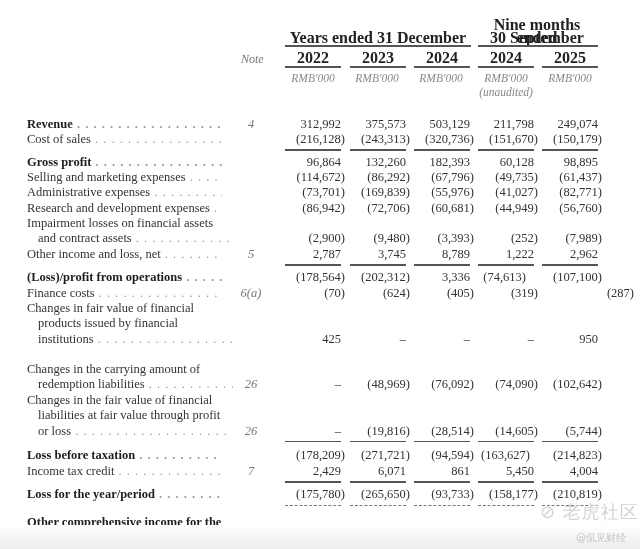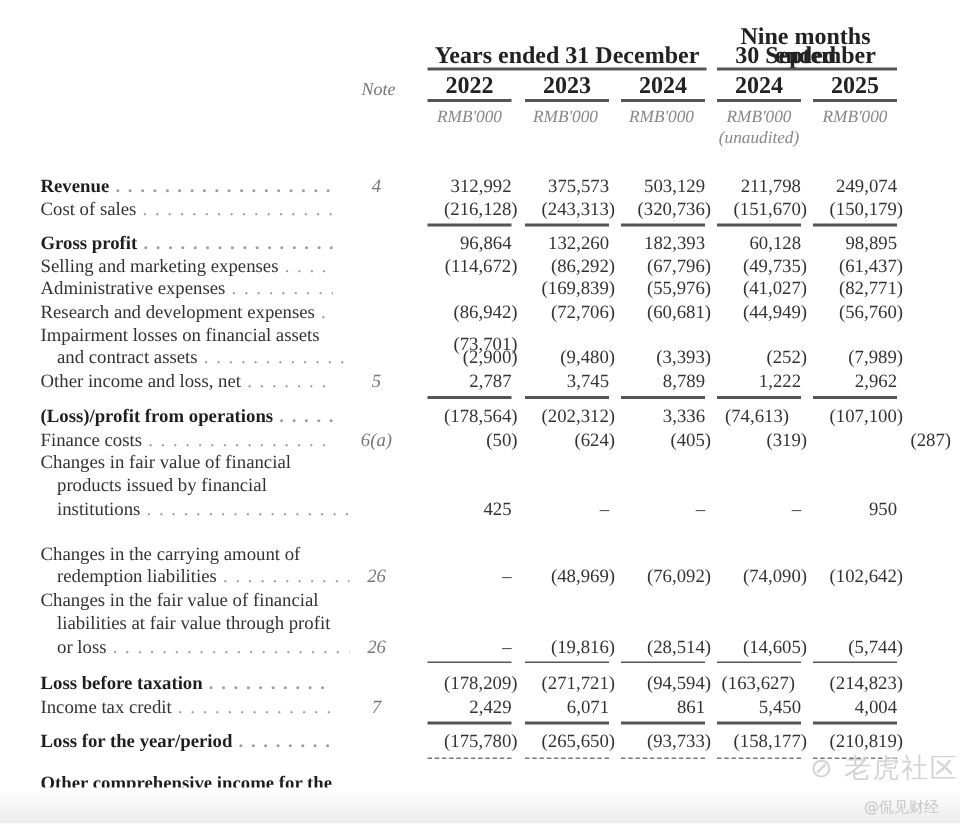--- a/index.html
+++ b/index.html
@@ -96,21 +96,21 @@
         <span class="note"></span>
         <span class="val" style="left: 275px;">(114,672)</span>
         <span class="val" style="left: 340px;">(86,292)</span>
         <span class="val" style="left: 404px;">(67,796)</span>
         <span class="val" style="left: 468px;">(49,735)</span>
         <span class="val" style="left: 532px;">(61,437)</span>
       </div>
       <div class="row" style="top: 185px;">
         <span class="lbl" style="width: 195px; overflow: hidden;"><span>Administrative expenses</span><span class="dots"> . . . . . . . . . . . . . . . . . . . .</span></span>
         <span class="note"></span>
-        <span class="val" style="left: 275px; margin-top: 37px;">(73,701)</span>
+        <span class="val" style="left: 275px;">(73,701)</span>
         <span class="val" style="left: 340px;">(169,839)</span>
         <span class="val" style="left: 404px;">(55,976)</span>
         <span class="val" style="left: 468px;">(41,027)</span>
         <span class="val" style="left: 532px;">(82,771)</span>
       </div>
       <div class="row" style="top: 201px;">
         <span class="lbl" style="width: 195px; overflow: hidden;"><span>Research and development expenses</span><span class="dots"> . . . . . . . . . . . . . . . . . . . .</span></span>
         <span class="note"></span>
         <span class="val" style="left: 275px;">(86,942)</span>
         <span class="val" style="left: 340px;">(72,706)</span>
@@ -149,21 +149,21 @@
         <span class="note"></span>
         <span class="val" style="left: 275px;">(178,564)</span>
         <span class="val" style="left: 340px;">(202,312)</span>
         <span class="val" style="left: 400px;">3,336</span>
         <span class="val" style="left: 456px;">(74,613)</span>
         <span class="val" style="left: 532px;">(107,100)</span>
       </div>
       <div class="row" style="top: 286px;">
         <span class="lbl" style="width: 195px; overflow: hidden;"><span>Finance costs</span><span class="dots"> . . . . . . . . . . . . . . . . . . . .</span></span>
         <span class="note">6(a)</span>
-        <span class="val" style="left: 275px;">(50)</span>
+        <span class="val" style="left: 275px;">(70)</span>
         <span class="val" style="left: 340px;">(624)</span>
         <span class="val" style="left: 404px;">(405)</span>
         <span class="val" style="left: 468px;">(319)</span>
         <span class="val" style="left: 564px;">(287)</span>
       </div>
       <div class="row" style="top: 301px;">
         <span class="lbl"><span>Changes in fair value of financial</span></span>
       </div>
       <div class="row" style="top: 316.3px;">
         <span class="lbl indent"><span>products issued by financial</span></span>

